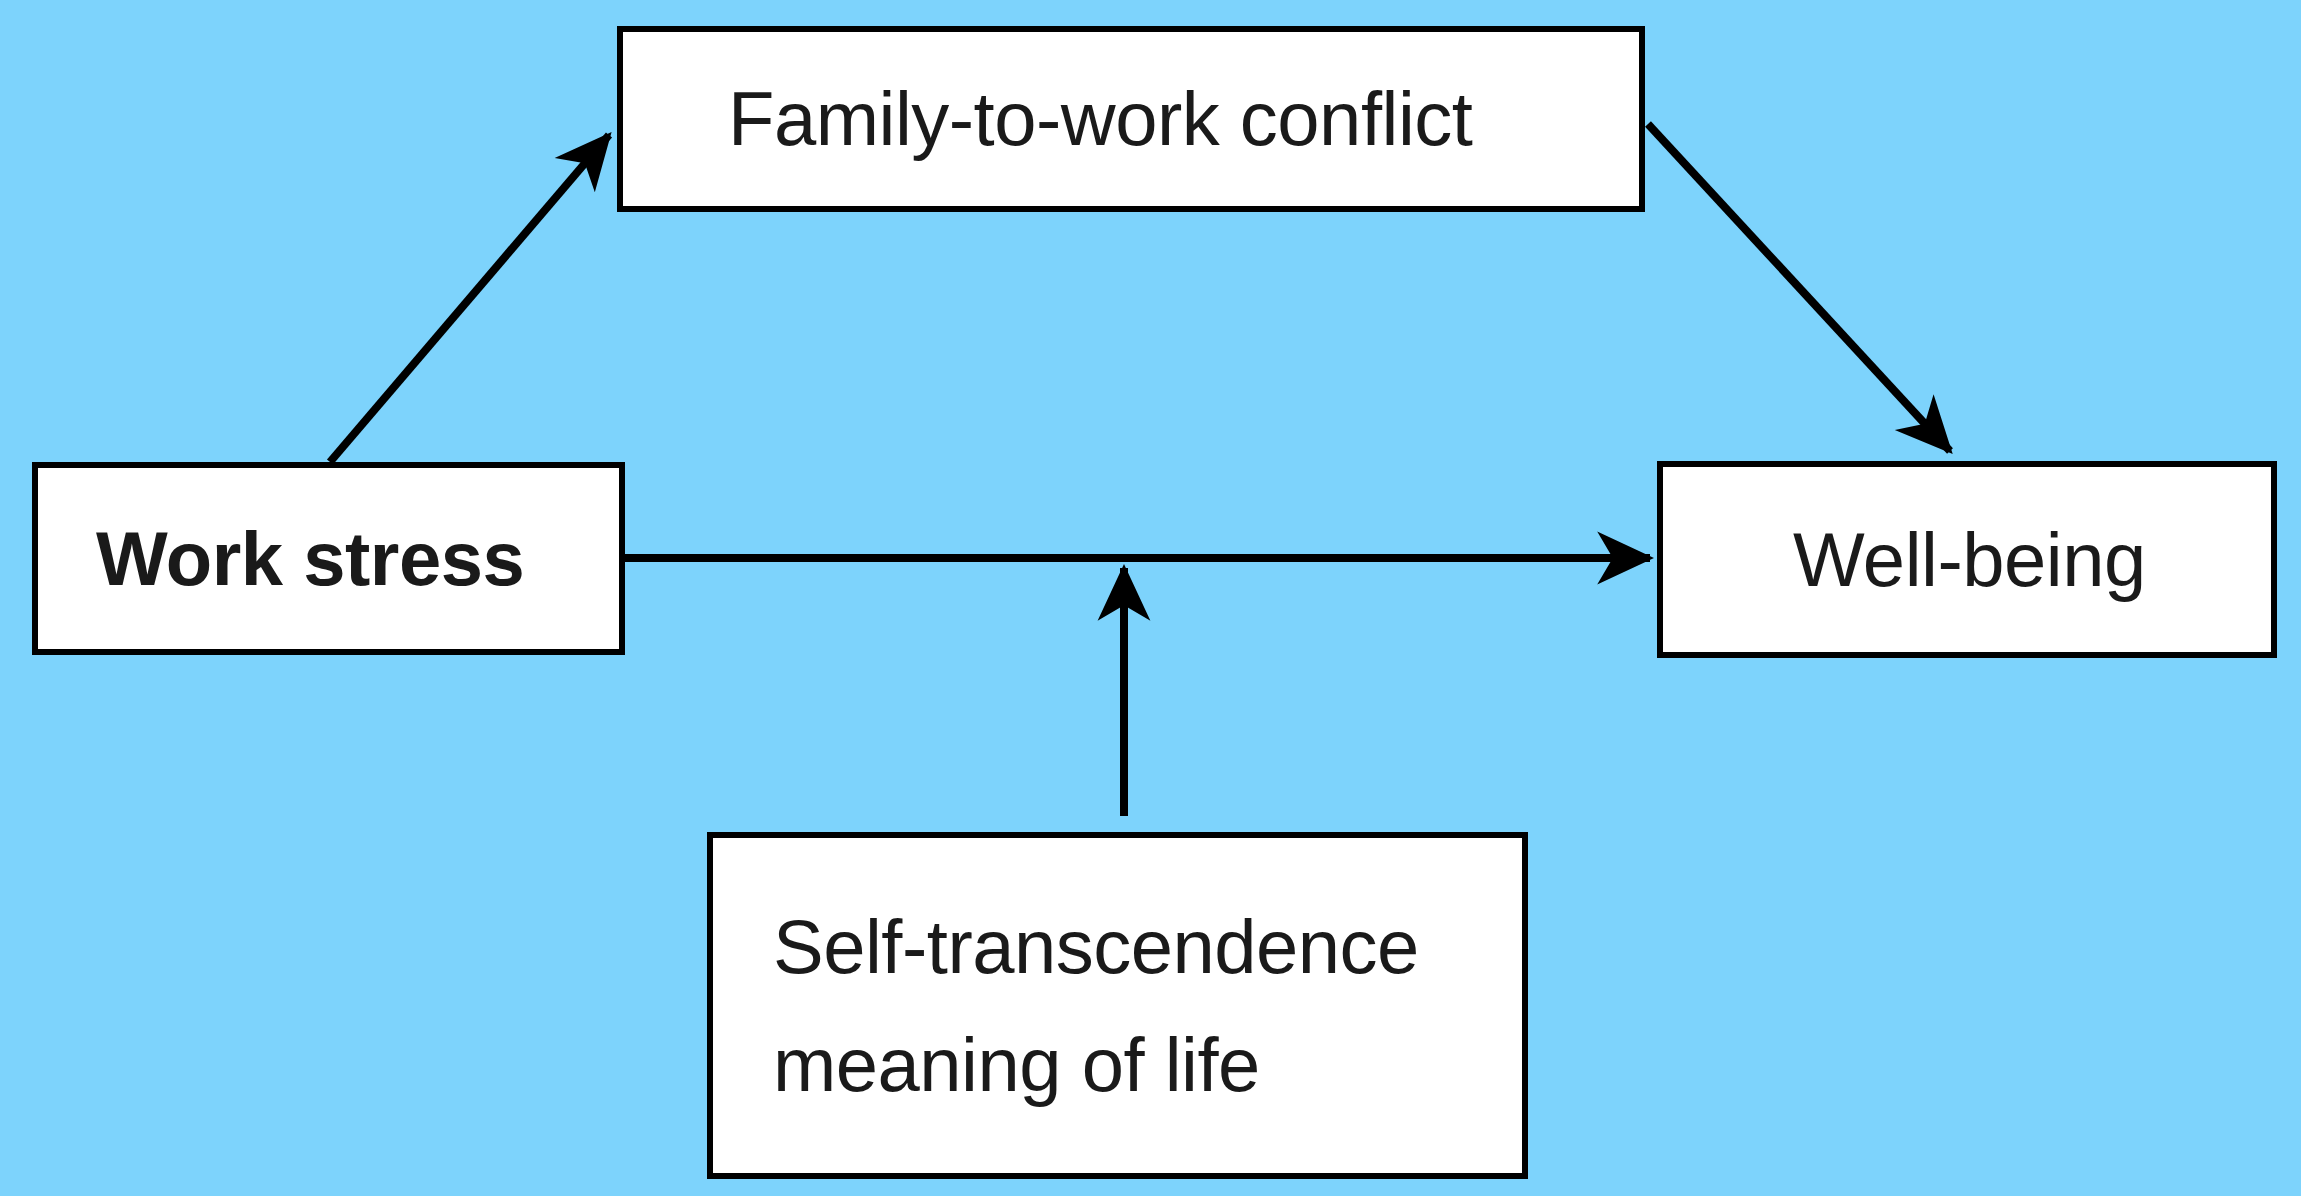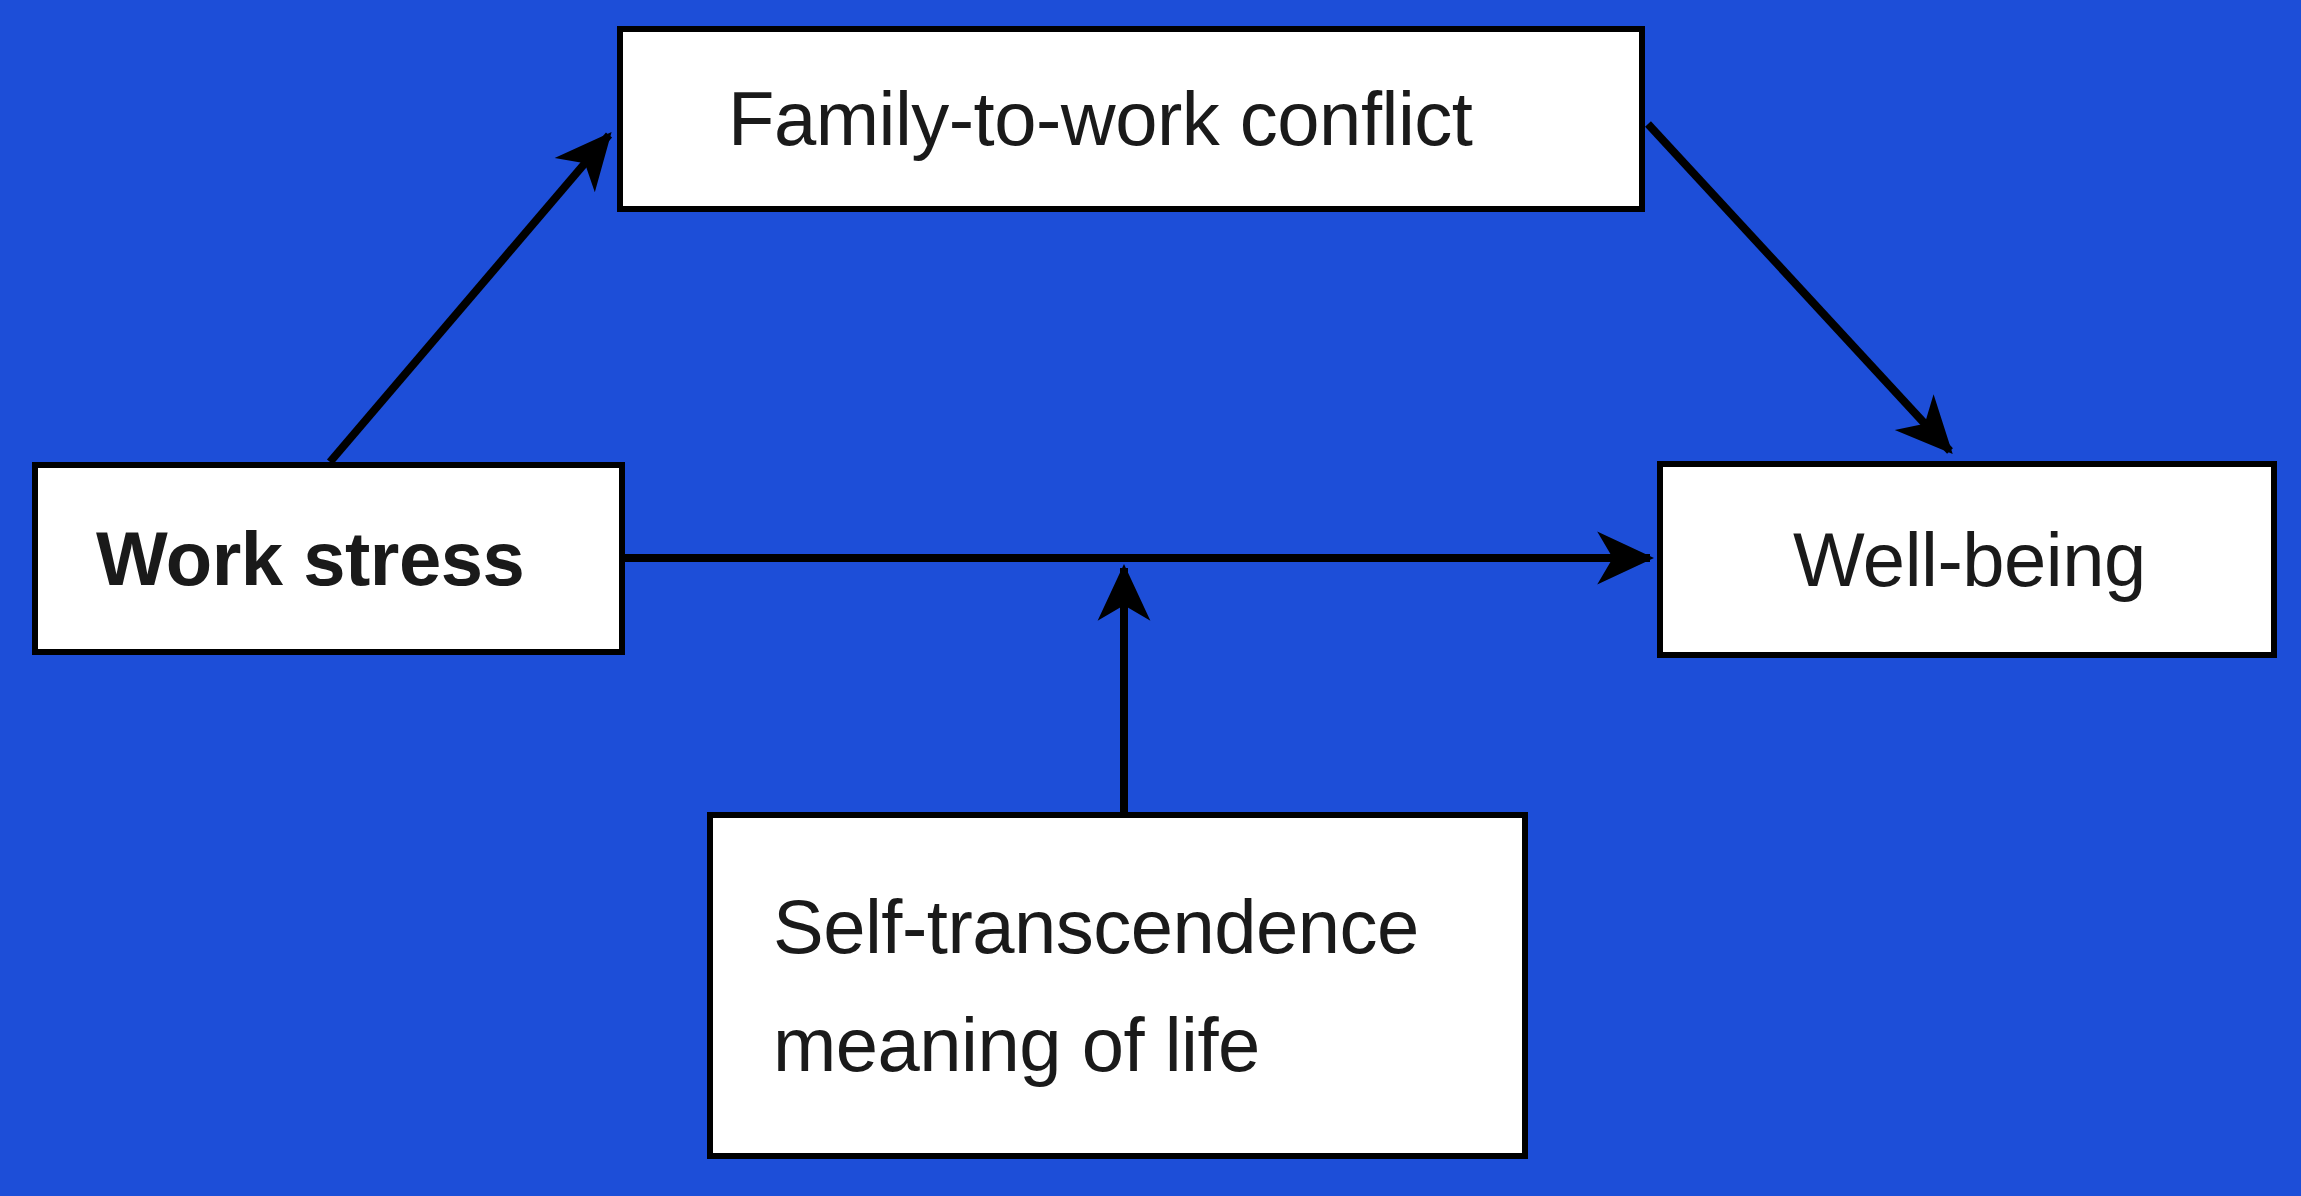--- a/index.html
+++ b/index.html
@@ -8,21 +8,21 @@
     padding: 0;
     background: #ffffff;
   }
   body {
     font-family: "Liberation Sans", sans-serif;
   }
   #diagram-root {
     position: relative;
     width: 2301px;
     height: 1196px;
-    background: #1d4ed8;
+    background: #7dd3fc;
     overflow: hidden;
   }
   #diagram-svg {
     position: absolute;
     left: 0;
     top: 0;
     width: 2301px;
     height: 1196px;
     display: block;
   }
@@ -57,21 +57,21 @@
   }
   #node-work-stress .node-label { padding-left: 58px; font-weight: bold; }
 
   #node-well-being {
     left: 1657px; top: 461px; width: 620px; height: 197px;
     justify-content: flex-start;
   }
   #node-well-being .node-label { padding-left: 130px; }
 
   #node-self-transcendence {
-    left: 707px; top: 812px; width: 821px; height: 347px;
+    left: 707px; top: 832px; width: 821px; height: 347px;
     justify-content: flex-start;
   }
   #node-self-transcendence .node-label {
     padding-left: 60px;
     line-height: 1.55;
   }
 </style>
 </head>
 <body>
 

